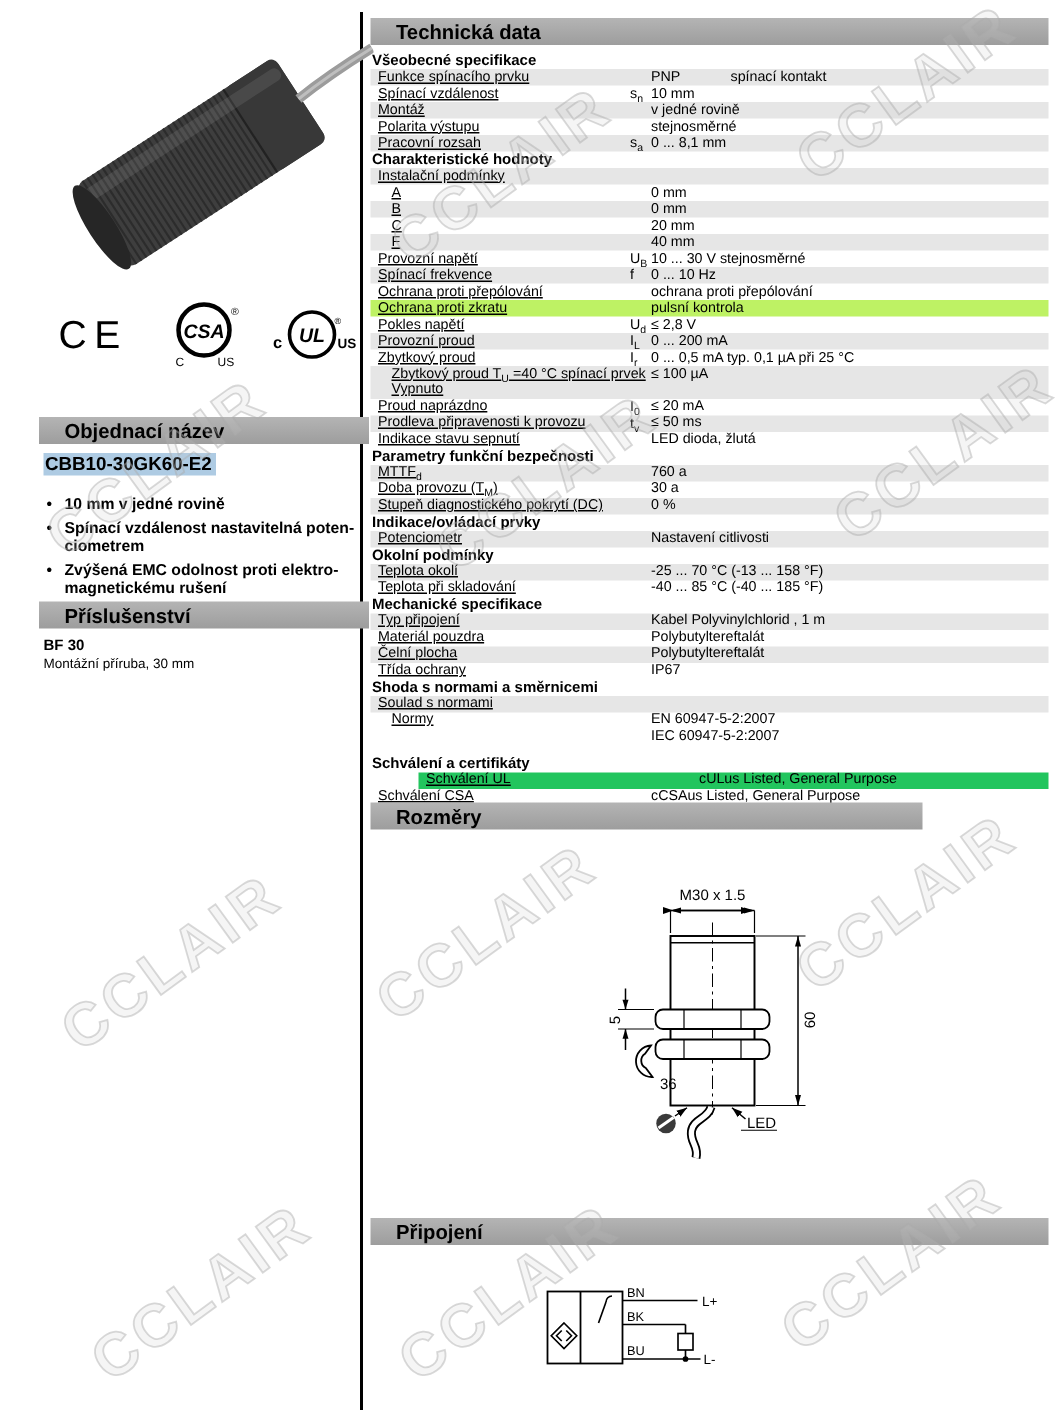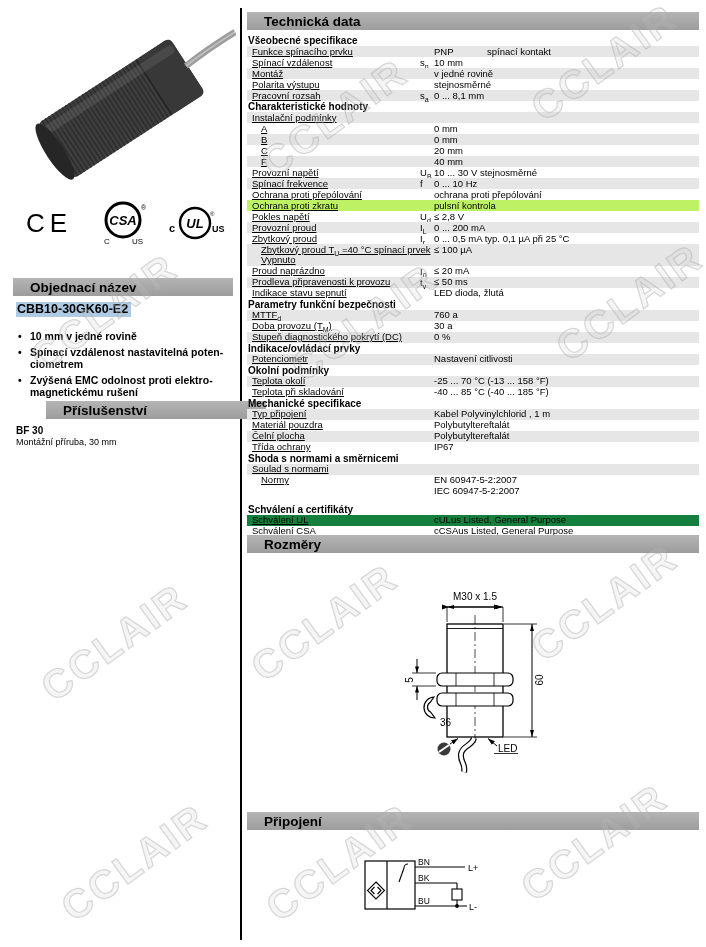--- a/index.html
+++ b/index.html
@@ -5,55 +5,55 @@
   html,body{margin:0;padding:0;background:#fff;}
   body{width:706px;height:947px;position:relative;overflow:hidden;
        font-family:"Liberation Sans", sans-serif;color:#000;}
   
   .wm{position:absolute;font-size:40px;font-weight:bold;letter-spacing:3px;
       transform:rotate(-36deg);color:rgba(200,200,200,0.18);
       -webkit-text-stroke:1.2px rgba(170,170,170,0.45);
       z-index:50;pointer-events:none;white-space:nowrap;}
   
   .divider{position:absolute;left:240px;top:8px;width:2px;height:932px;background:#000;}
-  .left-col{position:absolute;left:0;top:0;width:240px;height:819px;}
+  .left-col{position:absolute;left:13px;top:0;width:240px;height:819px;}
   .right-col{position:absolute;left:247px;top:0;width:453px;height:947px;}
   .bar{background:linear-gradient(#b4b4b4,#9d9d9d);font-weight:bold;color:#000;
        padding:2px 0 0 17px;box-sizing:border-box;}
   .bar.big{font-size:13.5px;height:18px;}
   
   .photo{position:absolute;left:10px;top:8px;}
   .certs{position:absolute;left:0;top:198px;width:240px;height:52px;}
   .ce-mark{position:absolute;left:26px;top:10px;font-size:26px;letter-spacing:5px;}
   .csa-mark{position:absolute;left:98px;top:0;}
   .ul-mark{position:absolute;left:166px;top:4px;}
   .order-bar{position:absolute;left:13px;top:278px;width:220px;}
   .part-number{position:absolute;left:16px;top:302px;font-size:12.5px;font-weight:bold;
                background:#aecbe3;padding:0 3px 1px 1px;}
   .features{position:absolute;left:16px;top:330px;width:216px;margin:0;padding:0;list-style:none;}
   .features li{font-size:10.5px;font-weight:bold;line-height:12px;margin-bottom:4px;
                padding-left:14px;position:relative;}
   .features li::before{content:"•";position:absolute;left:2px;top:0;}
-  .acc-bar{position:absolute;left:13px;top:401px;width:220px;margin-left:33px;}
+  .acc-bar{position:absolute;left:13px;top:401px;width:220px;}
   .acc-name{position:absolute;left:16px;top:425px;font-size:10px;font-weight:bold;}
   .acc-desc{position:absolute;left:16px;top:437px;font-size:9px;}
   
   .tech-bar{position:absolute;left:0;top:12px;width:452px;}
   .tech-table{position:absolute;left:0;top:35px;width:452px;}
   .t-sec{font-weight:bold;font-size:10px;line-height:11px;min-height:11px;padding-left:1px;}
   .t-row{position:relative;min-height:11px;line-height:11px;font-size:9.5px;}
   .t-row.shaded{background:#e6e6e6;}
   .t-label{padding-left:5px;line-height:10.5px;padding-top:0.5px;text-decoration:underline;}
   .t-row.ind2 .t-label{padding-left:14px;}
   .t-sym{position:absolute;left:173px;top:0;}
   .t-val{position:absolute;left:187px;top:0;line-height:10.5px;padding-top:0.5px;white-space:nowrap;}
   .t-val-extra{position:absolute;left:53px;top:0.5px;white-space:nowrap;}
   .t-gap{height:8px;}
   sub{font-size:7px;line-height:0;}
-  .dims-bar{position:absolute;left:0;top:535px;width:452px;}
+  .dims-bar{position:absolute;left:0;top:535px;width:368px;}
   .dims-svg{position:absolute;left:143px;top:585px;}
   .conn-bar{position:absolute;left:0;top:812px;width:452px;}
   .conn-svg{position:absolute;left:108px;top:853px;}
   svg text{font-family:"Liberation Sans",sans-serif;}
 </style>
 </head>
 <body>
 
 <div id="wm-layer">
     <div class="wm" style="left: 20px; top: 290px;">CCLAIR</div>
@@ -293,21 +293,21 @@
       <div class="t-sec">Shoda s normami a směrnicemi</div>
       <div class="t-row ind1 shaded" style="background: rgb(230, 230, 230);">
         <div class="t-label">Soulad s normami</div>
       </div>
       <div class="t-row ind2" style="min-height: 21px;">
         <div class="t-label">Normy</div>
         <div class="t-val">EN 60947-5-2:2007<div>IEC 60947-5-2:2007</div></div>
       </div>
       <div class="t-gap"></div>
       <div class="t-sec">Schválení a certifikáty</div>
-      <div class="t-row ind1 shaded" style="background: #15803d;">
+      <div class="t-row ind1 shaded" style="background: #22c55e; margin-left: 32px;">
         <div class="t-label">Schválení UL</div>
         <div class="t-val">cULus Listed, General Purpose</div>
       </div>
       <div class="t-row ind1">
         <div class="t-label">Schválení CSA</div>
         <div class="t-val">cCSAus Listed, General Purpose</div>
       </div>
     </div>
 
   <div class="bar big dims-bar">Rozměry</div>

